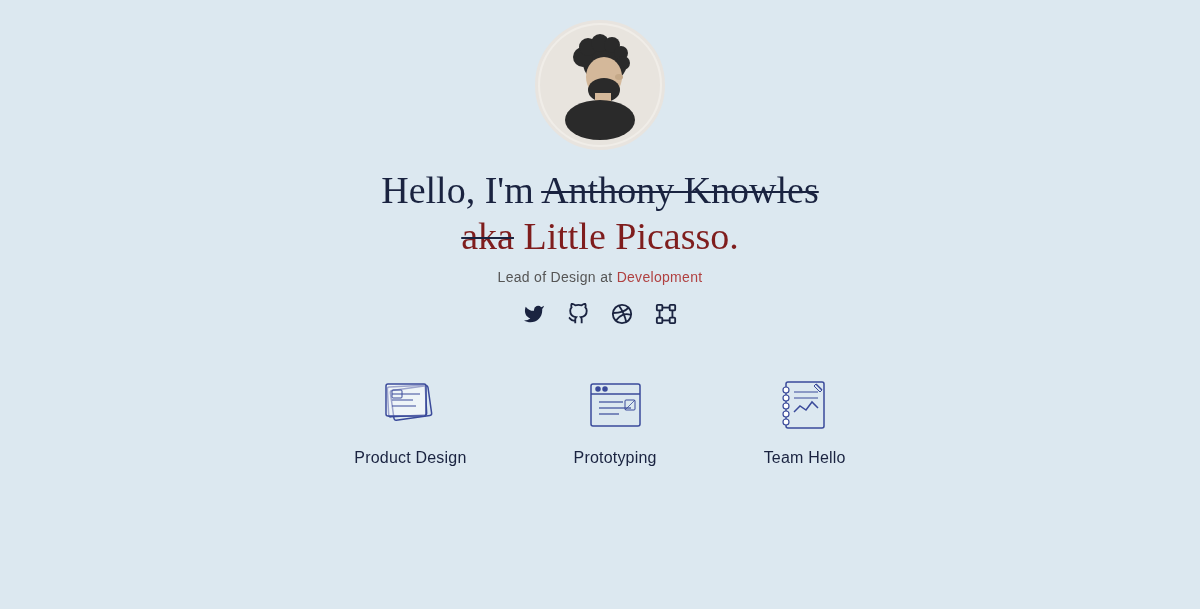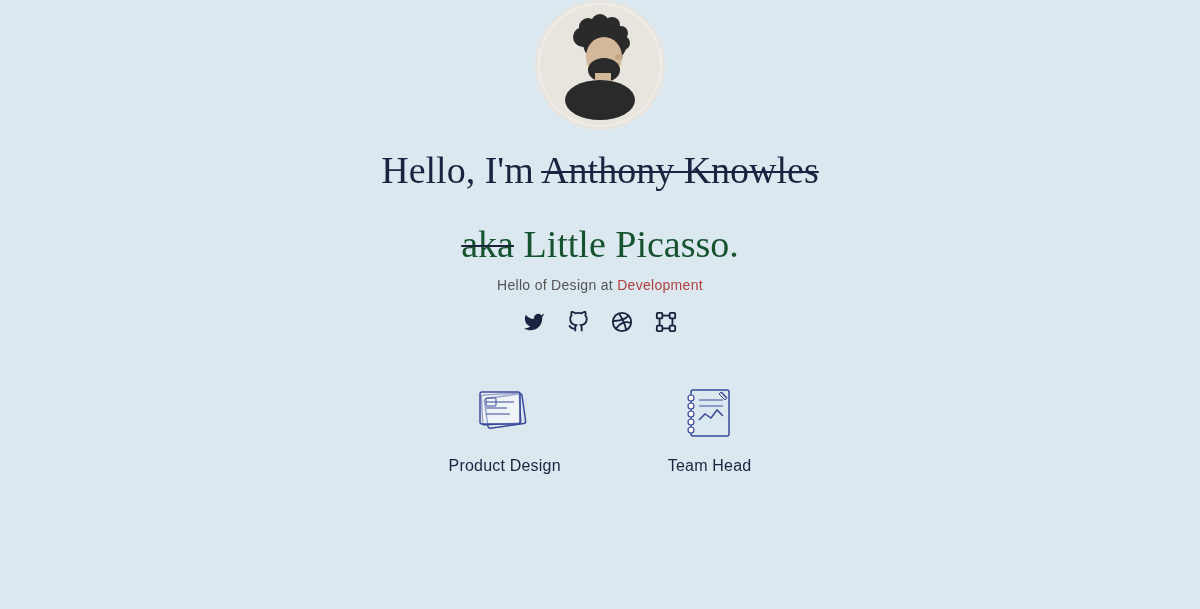--- a/index.html
+++ b/index.html
@@ -16,21 +16,21 @@
       overflow: hidden;
       display: flex;
       flex-direction: column;
       align-items: center;
     }
 
     .main-content {
       display: flex;
       flex-direction: column;
       align-items: center;
-      padding-top: 0;
+      padding-top: 20px;
       width: 100%;
     }
 
     .avatar-container {
       width: 130px;
       height: 130px;
       border-radius: 50%;
       overflow: hidden;
       background: #f0ede8;
       display: flex;
@@ -53,24 +53,23 @@
 
     .headline-line1 {
       font-size: 38px;
       color: #1a2340;
       font-weight: 400;
       font-family: 'Georgia', serif;
     }
 
     .headline-line2 {
       font-size: 38px;
-      color: #14532d;
+      color: #7f1d1d;
       font-weight: 400;
       font-family: 'Georgia', serif;
-      margin-top: 28px;
     }
 
     .strikethrough {
       text-decoration: line-through;
       text-decoration-color: #1a2340;
       text-decoration-thickness: 2px;
     }
 
     .subheadline {
       font-size: 14px;
@@ -175,21 +174,21 @@
       <span>Hello, I'm</span>
       <span class="strikethrough">Anthony Knowles</span>
     </div>
     <div class="headline-line2">
       <span class="strikethrough">aka</span>
       <span>Little Picasso.</span>
     </div>
   </div>
 
   <div class="subheadline">
-    <span>Hello of Design at</span>
+    <span>Lead of Design at</span>
     <span class="company">Development</span>
   </div>
 
   <div class="social-icons">
 
     <a class="social-icon" href="#">
       <svg width="22" height="22" viewBox="0 0 24 24" fill="#1a2340">
         <path d="M23 3a10.9 10.9 0 01-3.14 1.53 4.48 4.48 0 00-7.86 3v1A10.66 10.66 0 013 4s-4 9 5 13a11.64 11.64 0 01-7 2c9 5 20 0 20-11.5a4.5 4.5 0 00-.08-.83A7.72 7.72 0 0023 3z"></path>
       </svg>
     </a>
@@ -233,20 +232,40 @@
 
           <line x1="14" y1="18" x2="42" y2="18" stroke="#3a4a9a" stroke-width="1"></line>
           <line x1="14" y1="24" x2="35" y2="24" stroke="#3a4a9a" stroke-width="1"></line>
           <line x1="14" y1="30" x2="38" y2="30" stroke="#3a4a9a" stroke-width="1"></line>
           <rect x="14" y="14" width="10" height="8" rx="1" stroke="#3a4a9a" stroke-width="1" fill="none"></rect>
         </svg>
       </div>
       <span class="skill-label">Product Design</span>
     </div>
 
+    <div class="skill-item">
+      <div class="skill-icon-wrapper">
+        <svg class="skill-svg" width="65" height="58" viewBox="0 0 65 58">
+
+          <rect x="8" y="8" width="49" height="42" rx="2" stroke="#3a4a9a" stroke-width="1.5" fill="none"></rect>
+          <line x1="8" y1="18" x2="57" y2="18" stroke="#3a4a9a" stroke-width="1.5"></line>
+
+          <circle cx="15" cy="13" r="2" fill="#3a4a9a"></circle>
+          <circle cx="22" cy="13" r="2" fill="#3a4a9a"></circle>
+
+          <line x1="16" y1="26" x2="40" y2="26" stroke="#3a4a9a" stroke-width="1.2"></line>
+          <line x1="16" y1="32" x2="48" y2="32" stroke="#3a4a9a" stroke-width="1.2"></line>
+          <line x1="16" y1="38" x2="36" y2="38" stroke="#3a4a9a" stroke-width="1.2"></line>
+
+          <rect x="42" y="24" width="10" height="10" rx="1" stroke="#3a4a9a" stroke-width="1" fill="none"></rect>
+          <line x1="42" y1="34" x2="52" y2="24" stroke="#3a4a9a" stroke-width="0.8"></line>
+        </svg>
+      </div>
+      <span class="skill-label">Prototyping</span>
+    </div>
 
 
     <div class="skill-item">
       <div class="skill-icon-wrapper">
         <svg class="skill-svg" width="65" height="58" viewBox="0 0 65 58">
 
           <rect x="14" y="6" width="38" height="46" rx="2" stroke="#3a4a9a" stroke-width="1.5" fill="none"></rect>
 
           <circle cx="14" cy="14" r="3" stroke="#3a4a9a" stroke-width="1.2" fill="white"></circle>
           <circle cx="14" cy="22" r="3" stroke="#3a4a9a" stroke-width="1.2" fill="white"></circle>
@@ -256,17 +275,17 @@
 
           <line x1="22" y1="16" x2="46" y2="16" stroke="#3a4a9a" stroke-width="1"></line>
           <line x1="22" y1="22" x2="46" y2="22" stroke="#3a4a9a" stroke-width="1"></line>
 
           <polyline points="22,36 28,30 34,34 40,26 46,32" stroke="#3a4a9a" stroke-width="1.5" fill="none"></polyline>
 
           <line x1="44" y1="8" x2="50" y2="14" stroke="#3a4a9a" stroke-width="1.5"></line>
           <polygon points="44,8 50,14 48,16 42,10" stroke="#3a4a9a" stroke-width="1" fill="none"></polygon>
         </svg>
       </div>
-      <span class="skill-label">Team Head</span>
+      <span class="skill-label">Team Hello</span>
     </div>
 
   </div>
 </div>
 
 </body></html>

